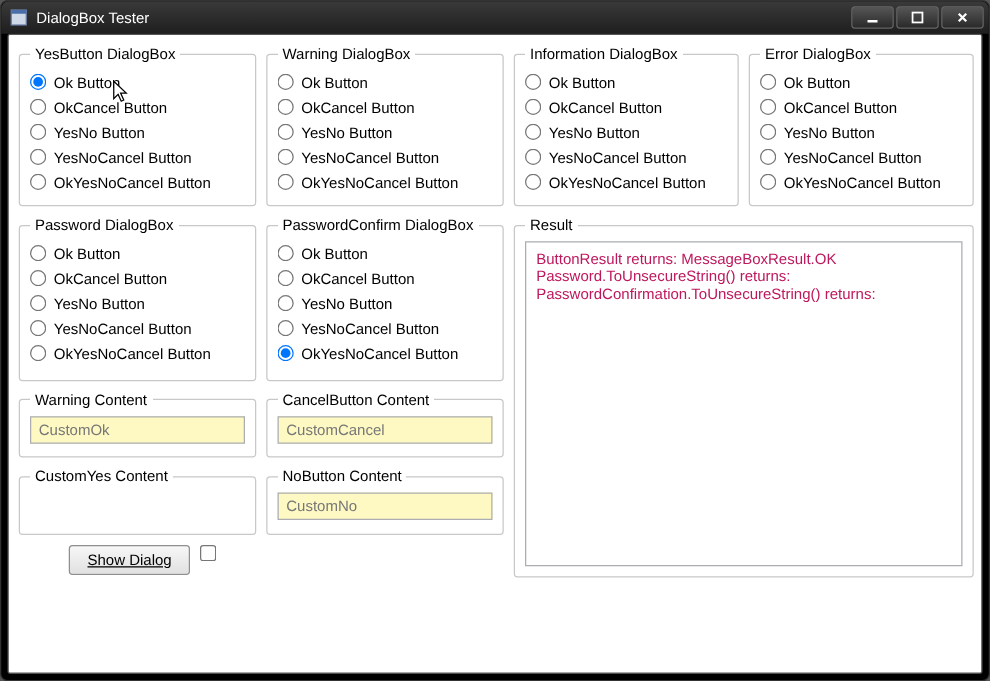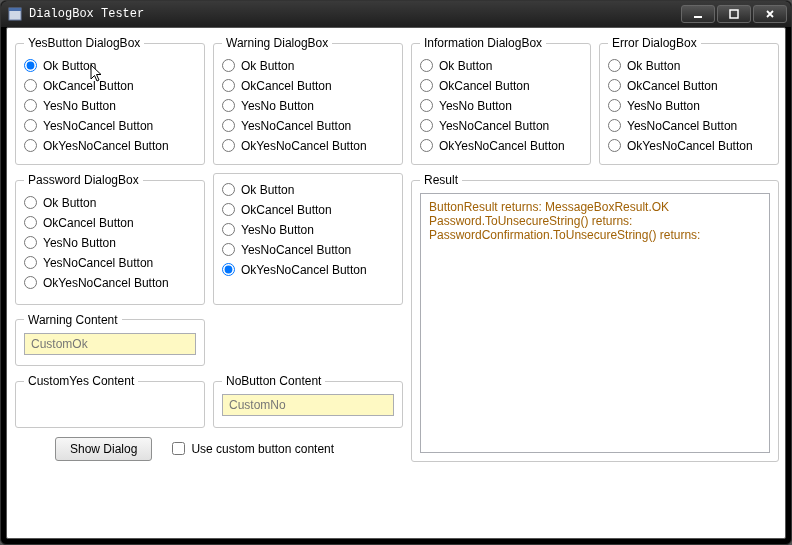--- a/index.html
+++ b/index.html
@@ -28,21 +28,21 @@
     align-items: center;
     color: #fff;
     padding: 0 4px 0 6px;
     border-radius: 6px 6px 0 0;
   }
   .titlebar .appicon {
     width: 16px; height: 16px;
     margin-right: 6px;
     display:flex;align-items:center;justify-content:center;
   }
-  .titlebar .title { flex: 1; font-size: 12px; font-family: Liberation Mono, monospace; }
+  .titlebar .title { flex: 1; font-size: 12px; }
   .winbtns { display:flex; gap:2px; }
   .winbtn {
     width: 34px; height: 18px;
     background: linear-gradient(#555,#2a2a2a);
     border: 1px solid #666;
     border-radius: 3px;
     color:#fff;
     display:flex;align-items:center;justify-content:center;
     font-size:11px;
     cursor:pointer;
@@ -93,30 +93,31 @@
     color: #777;
     padding: 2px 6px;
     font-family: inherit;
     font-size: 12px;
   }
   .result-box {
     border: 1px solid #abadb3;
     background: #fff;
     padding: 6px 8px;
     font-size: 12px;
-    color: #a16207;
+    color: #be185d;
     height: 260px;
     overflow: auto;
     white-space: pre-wrap;
   }
   .row-btn {
     display:flex;
-    align-items:center;
-    gap:20px;
+    align-items:flex-start;
+    gap:8px;
     padding-left:40px;
+    text-decoration:underline;
   }
   button.action {
     padding: 4px 14px;
     font-family: inherit;
     font-size: 12px;
     background: linear-gradient(#f7f7f7,#e1e1e1);
     border: 1px solid #8e8f8f;
     border-radius: 3px;
     cursor: pointer;
   }
@@ -289,20 +290,21 @@
             <input type="radio" name="rg-password" style="">
             <span>YesNoCancel Button</span>
           </label>
           <label class="radio-row">
             <input type="radio" name="rg-password" style="">
             <span>OkYesNoCancel Button</span>
           </label>
         </fieldset>
 
       <fieldset class="group g-pwconfirm">
+        <legend>PasswordConfirm DialogBox</legend>
       <label class="radio-row">
             <input type="radio" name="rg-pwconfirm" style="">
             <span>Ok Button</span>
           </label>
           <label class="radio-row">
             <input type="radio" name="rg-pwconfirm" style="">
             <span>OkCancel Button</span>
           </label>
           <label class="radio-row">
             <input type="radio" name="rg-pwconfirm" style="">
@@ -323,35 +325,38 @@
         <div class="result-box">ButtonResult returns: MessageBoxResult.OK
 Password.ToUnsecureString() returns:
 PasswordConfirmation.ToUnsecureString() returns:</div>
       </fieldset>
 
       <fieldset class="group g-ok">
         <legend>Warning Content</legend>
         <input class="textfield" value="CustomOk" style="">
       </fieldset>
 
+      <fieldset class="group g-cancel">
+        <legend>CancelButton Content</legend>
+        <input class="textfield" value="CustomCancel" style="">
+      </fieldset>
 
       <fieldset class="group g-yes">
         <legend>CustomYes Content</legend>
       </fieldset>
 
       <fieldset class="group g-no">
         <legend>NoButton Content</legend>
         <input class="textfield" value="CustomNo" style="">
       </fieldset>
 
       <div class="g-actions row-btn">
         <button class="action">Show Dialog</button>
         <label class="chk">
           <input type="checkbox" style="">
-          <span>Use custom button content</span>
         </label>
       </div>
 
     </div>
 
     <span class="cursor">
       <svg width="14" height="20" viewBox="0 0 14 20">
           <path d="M1 1 L1 15 L4.5 11.5 L7 17 L9 16 L6.5 10.5 L11 10.5 Z" fill="#fff" stroke="#000" stroke-width="1"></path>
         </svg>
     </span>

